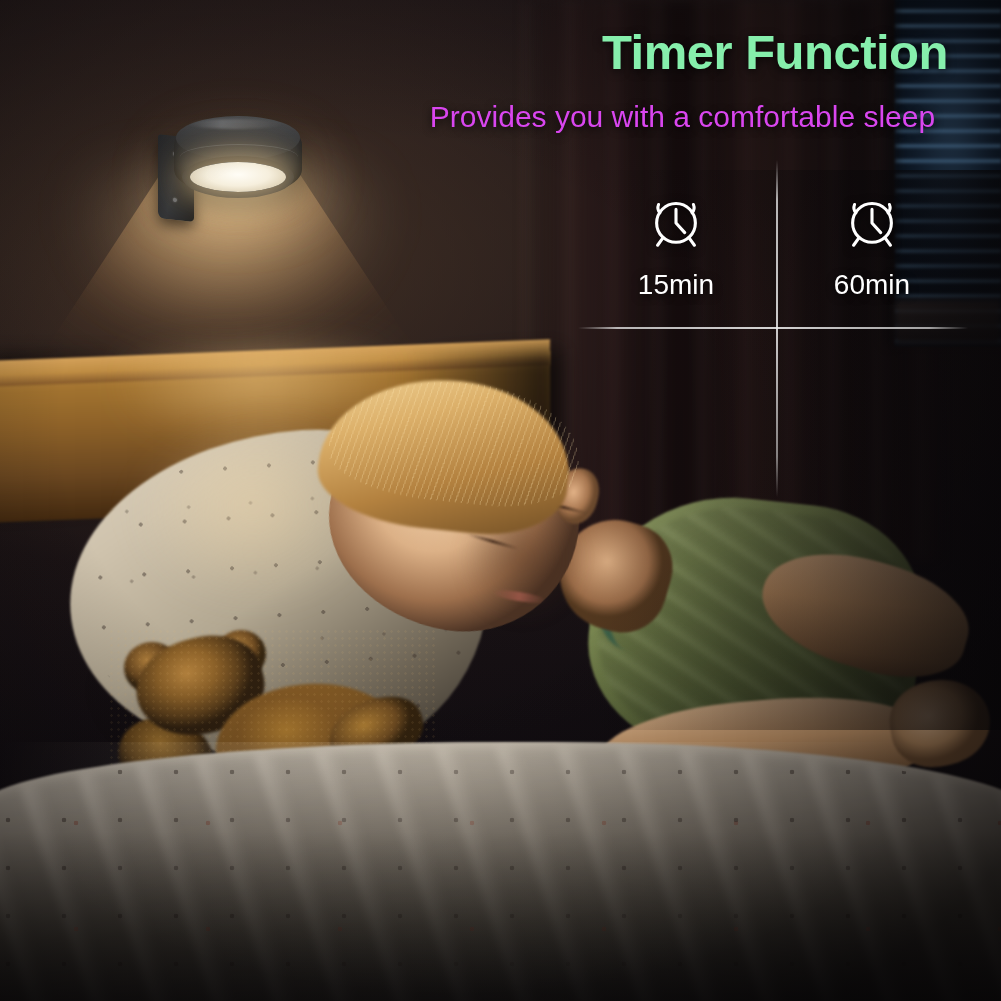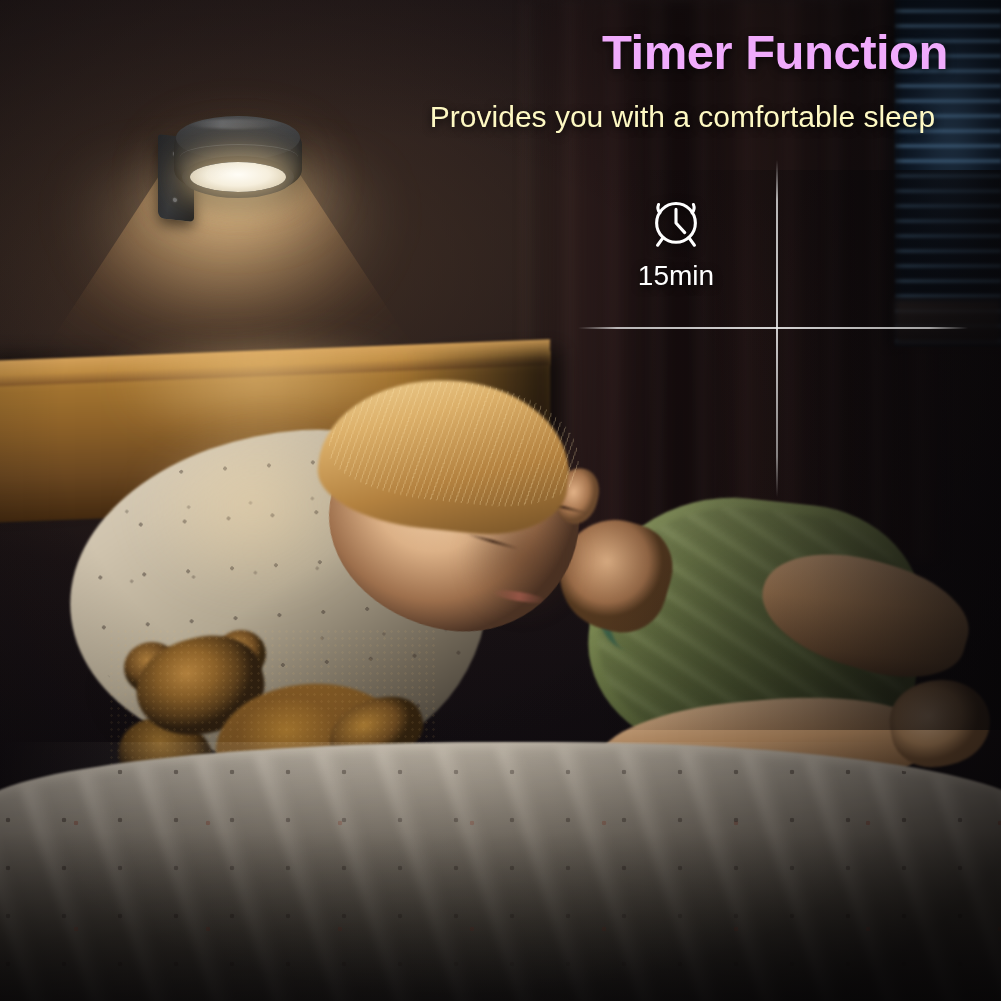--- a/index.html
+++ b/index.html
@@ -416,31 +416,31 @@
   
   #overlay { position: absolute; inset: 0; }
 
   #title {
     position: absolute;
     left: 555px; top: 24px; width: 440px;
     text-align: center;
     font-size: 49px;
     font-weight: bold;
     letter-spacing: -0.5px;
-    color: #f0abfc;
+    color: #86efac;
     text-shadow: 0 2px 10px rgba(0,0,0,.75);
     white-space: nowrap;
   }
   #subtitle {
     position: absolute;
     left: 370px; top: 100px; width: 625px;
     text-align: center;
     font-size: 30px;
     font-weight: normal;
-    color: #fef9c3;
+    color: #d946ef;
     text-shadow: 0 2px 9px rgba(0,0,0,.8);
     white-space: nowrap;
   }
 
   
   #v-divider {
     position: absolute;
     left: 776px; top: 160px; width: 2px; height: 337px;
     background: linear-gradient(180deg,
       rgba(255,255,255,0) 0%, rgba(228,228,228,.78) 12%,
@@ -461,21 +461,21 @@
     width: 392px; height: 290px;
     display: grid;
     grid-template-columns: 1fr 1fr;
     grid-template-rows: 1fr 1fr;
   }
   .timer-cell {
     display: flex;
     flex-direction: column;
     align-items: center;
     justify-content: flex-start;
-    gap: 8px;
+    gap: 17px;
   }
   .timer-cell .clock-icon { width: 62px; height: 62px; display: block; }
   .timer-cell .clock-icon svg { width: 62px; height: 62px; display: block;
     filter: drop-shadow(0 2px 5px rgba(0,0,0,.8)); }
   .timer-label {
     font-size: 28px;
     color: #ffffff;
     text-shadow: 0 2px 8px rgba(0,0,0,.85);
     white-space: nowrap;
   }
@@ -577,17 +577,30 @@
             <path d="M50 15 Q52 20 48.5 23.5"></path>
             <path d="M18.5 49.5 L13 57"></path>
             <path d="M45.5 49.5 L51 57"></path>
             <path d="M32 20 L32 34 L41 44"></path>
           </svg>
         </span>
         <span class="timer-label">15min</span>
       </div>
 
 
+      <div class="timer-cell">
+        <span class="clock-icon">
+          <svg viewBox="0 0 64 64" fill="none" stroke="#ffffff" stroke-width="3.2" stroke-linecap="round" stroke-linejoin="round">
+            <circle cx="32" cy="34" r="20"></circle>
+            <path d="M14 15 Q12 20 15.5 23.5"></path>
+            <path d="M50 15 Q52 20 48.5 23.5"></path>
+            <path d="M18.5 49.5 L13 57"></path>
+            <path d="M45.5 49.5 L51 57"></path>
+            <path d="M32 20 L32 34 L41 44"></path>
+          </svg>
+        </span>
+        <span class="timer-label">60min</span>
+      </div>
 
 
     </div>
   </div>
 </div>
 
 </body></html>

